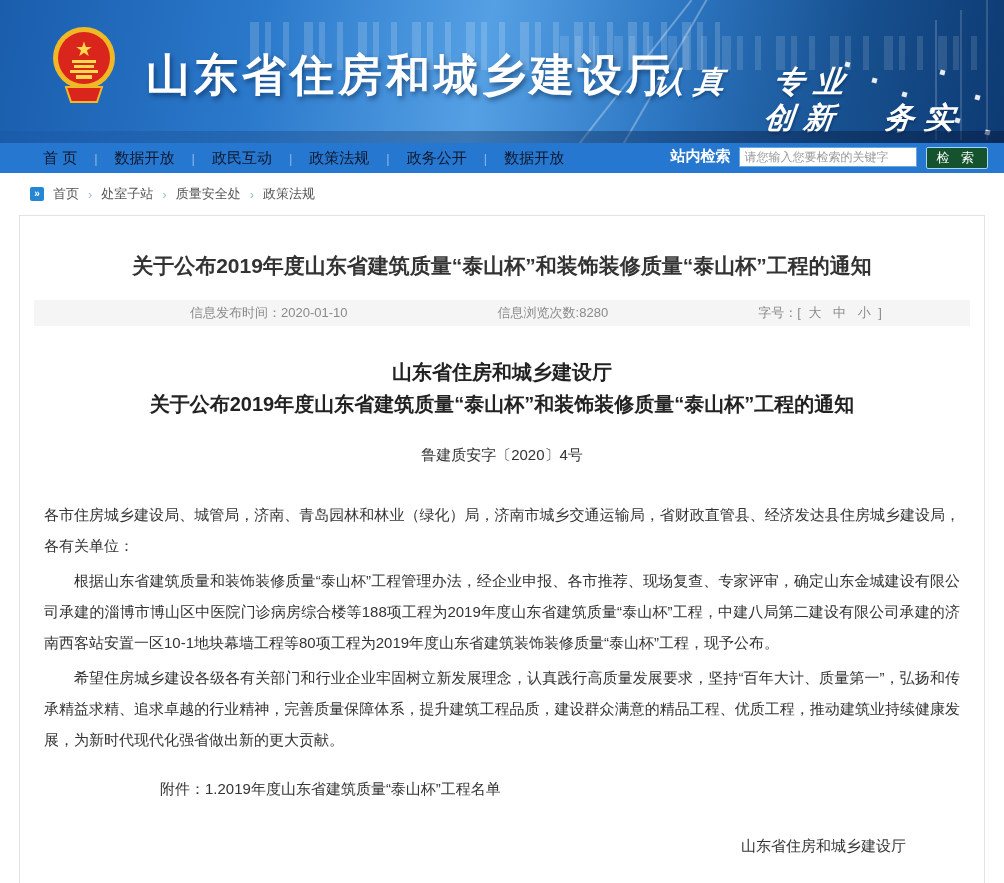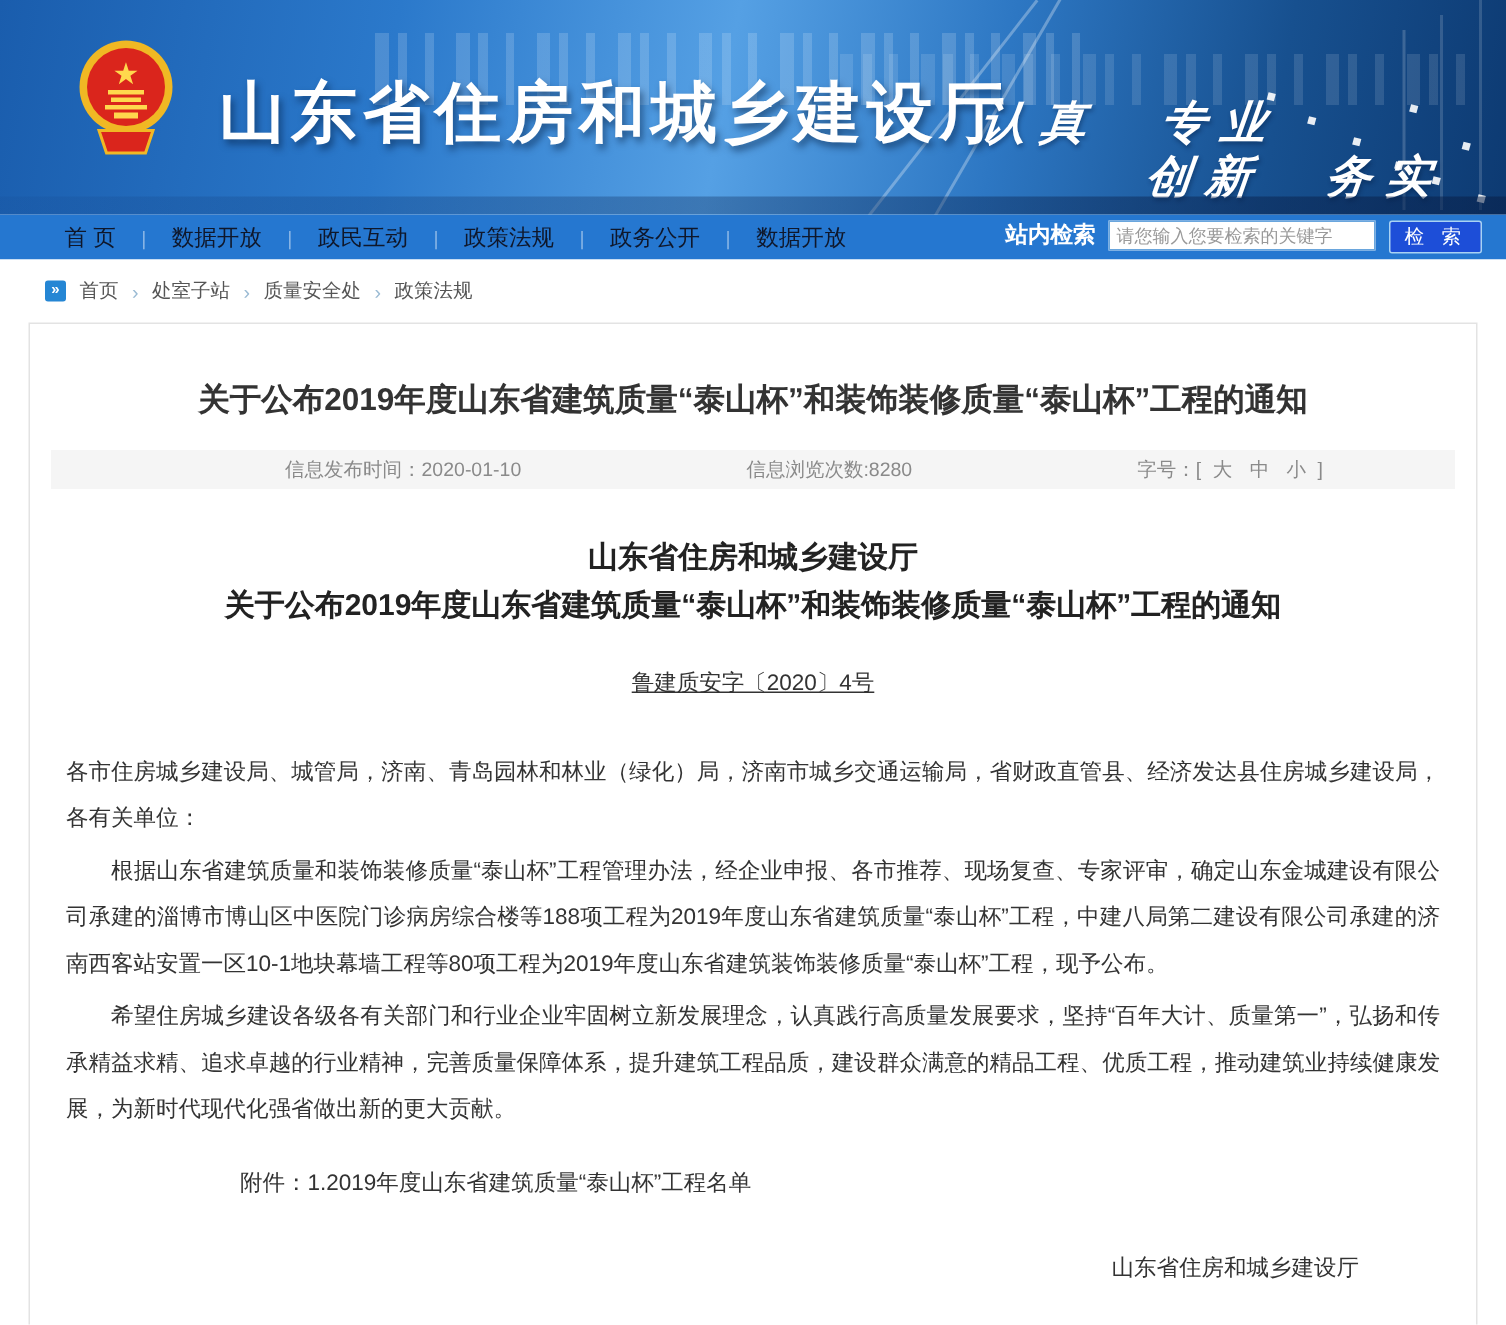--- a/index.html
+++ b/index.html
@@ -53,21 +53,21 @@
   .nav-item { color:#0f172a; font-weight:normal; font-size:15px; padding:0 17px; white-space:nowrap; cursor:pointer; }
   .nav-sep { color:rgba(255,255,255,.45); font-size:13px; }
   .nav-search { margin-left:auto; display:flex; gap:9px; padding-right:16px; }
   .search-label { color:#fff; font-weight:bold; font-size:15px; white-space:nowrap; }
   .search-input {
     width:178px; height:20px; border:1px solid #6aa6dd; font-size:12px;
     padding:0 4px; color:#333; outline:none;
   }
   .search-input::placeholder { color:#999; }
   .search-btn {
-    height:22px; padding:0 9px; background:#1d4ed8; border:1px solid #a9d2f3;
+    height:22px; padding:0 9px; background:#14532d; border:1px solid #a9d2f3;
     color:#fff; font-size:13px; letter-spacing:4px; border-radius:2px; cursor:pointer; white-space:nowrap;
   }
 
   
   .breadcrumb {
     height:42px; display:flex; align-items:center; gap:9px;
     padding-left:30px; font-size:13px; color:#555; background:#fff;
   }
   .crumb-icon {
     width:14px; height:14px; background:#2586d4; color:#fff; font-size:10px;
@@ -86,21 +86,21 @@
     font-size:21px; font-weight:bold; color:#333;
   }
   .meta-bar {
     margin:20px 14px 0; height:26px; background:#f5f5f5;
     display:flex; align-items:center; justify-content:space-between;
     padding:0 88px 0 156px; font-size:13px; color:#8a8a8a; white-space:nowrap;
   }
   .fontsize a { color:#8a8a8a; margin:0 4px; cursor:pointer; text-decoration:none; }
   .doc-body { padding:0 20px; color:#333; }
   .doc-title { margin-top:30px; text-align:center; font-size:20px; font-weight:bold; line-height:32px; color:#222; }
-  .doc-number { margin-top:26px; text-align:center; font-size:15px;text-decoration:underline; }
+  .doc-number { margin-top:26px; text-align:center; font-size:15px; }
   .para { font-size:15px; line-height:31px; margin:4px; text-align:justify; }
   .para.first { margin-top:34px; }
   .para.indent { text-indent:2em; }
   .attachments { margin-top:18px; margin-left:120px; font-size:15px; line-height:31px; display:flex; }
   .attach-label { white-space:nowrap; }
   .attach-item { cursor:pointer; }
   .signature-wrap { display:flex; justify-content:flex-end; padding-right:58px; margin-top:28px; }
   .signature { text-align:center; font-size:15px; line-height:28px; color:#333; }
 </style>
 </head>

